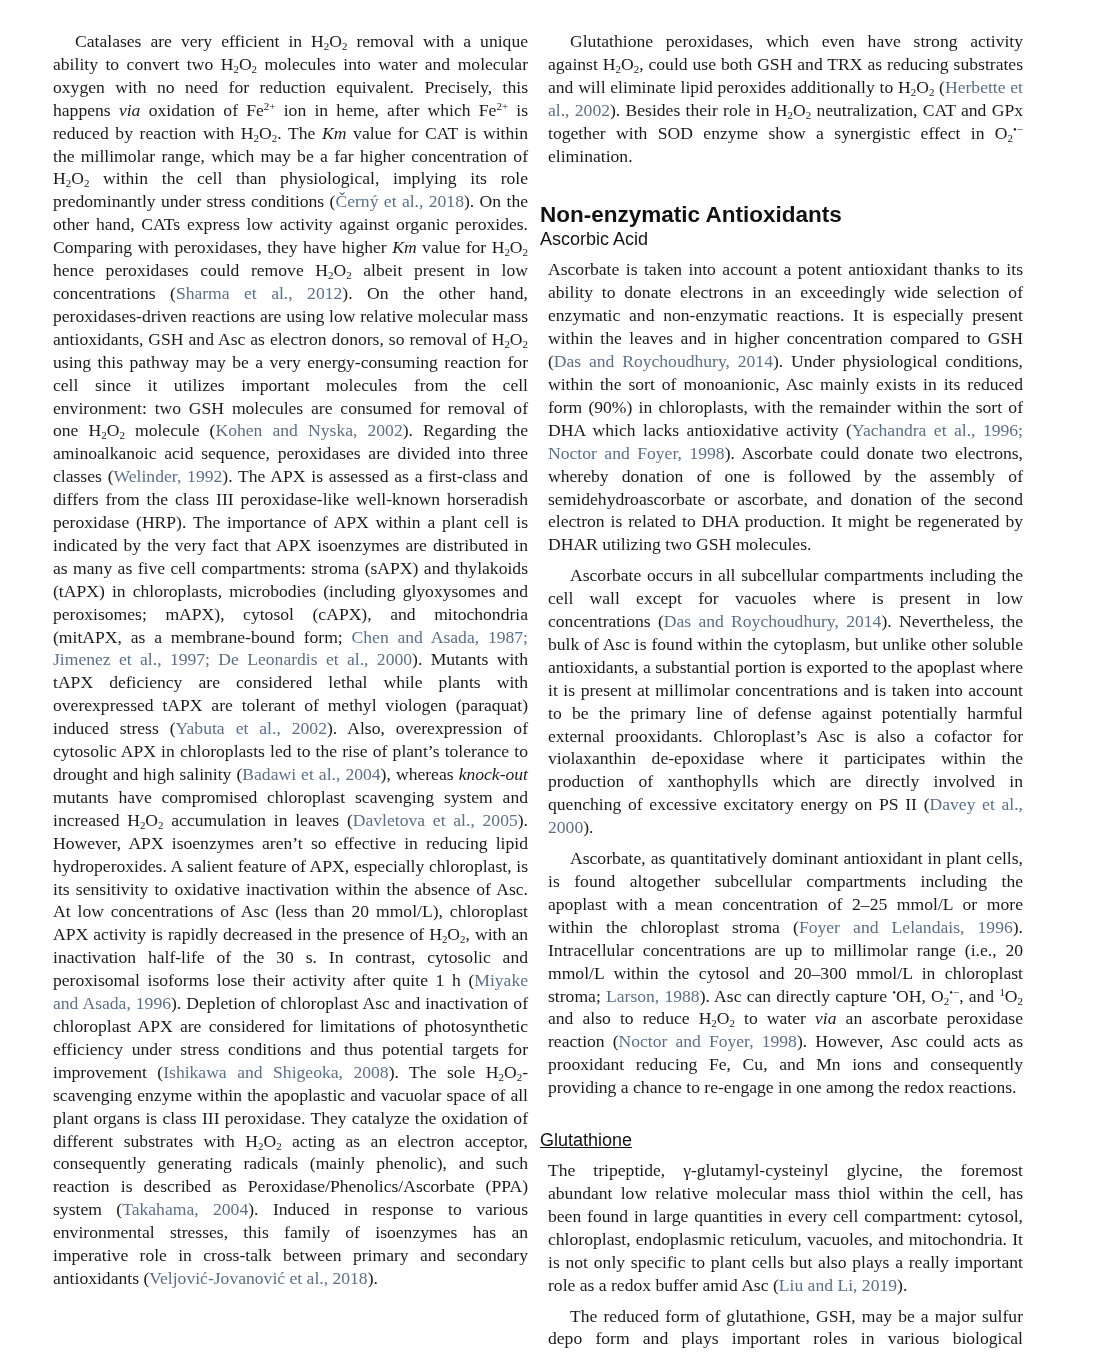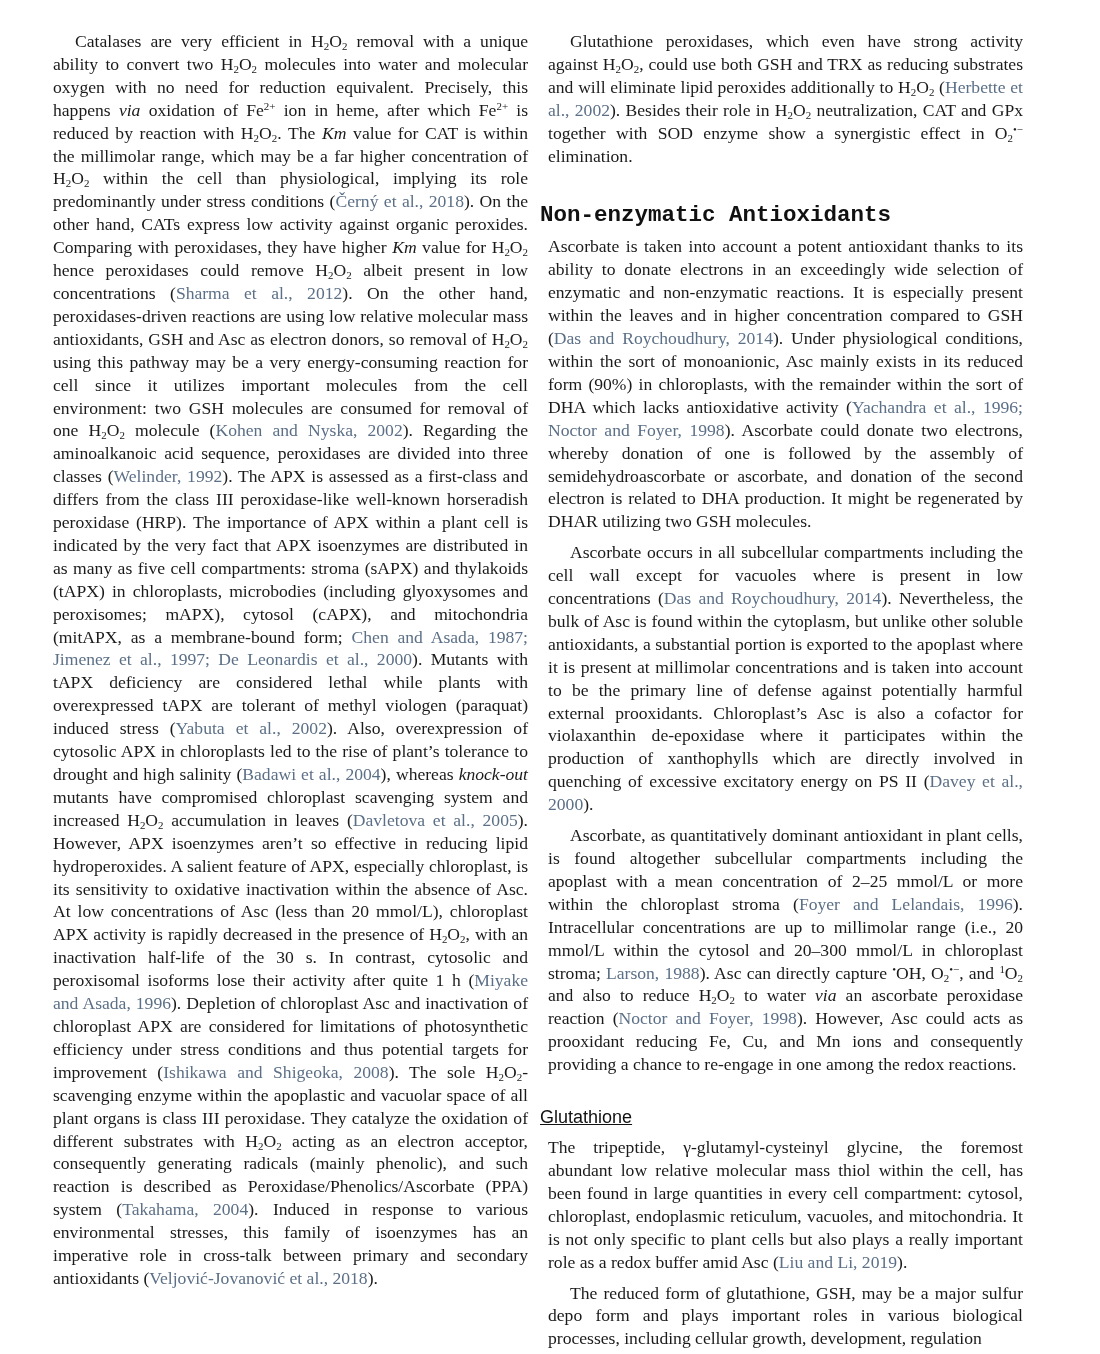--- a/index.html
+++ b/index.html
@@ -6,38 +6,39 @@
   body { width: 1100px; height: 1354px; position: relative; overflow: hidden; color: #1a1a1a; }
   .col { position: absolute; top: 22px; width: 491px; font-family: "Liberation Serif", "DejaVu Serif", serif; font-size: 17.6px; line-height: 22.9px; }
   .col-left { left: 45px; }
   .col-right { left: 540px; }
   p { margin: 8px; text-align: justify; hyphens: none; }
   p.indent { text-indent: 22px; }
   .cite { color: #5b6f86; }
   sub, sup { font-size: 0.62em; line-height: 0; }
   sub { vertical-align: -0.28em; }
   sup { vertical-align: 0.55em; }
-  h2.section { font-family: Liberation Mono, monospace; font-weight: bold; font-size: 22.5px; line-height: 24px; margin: 36px 0 0 0; color: #111; }
+  h2.section { font-family: Liberation Sans, sans-serif; font-weight: bold; font-size: 22.5px; line-height: 24px; margin: 36px 0 0 0; color: #111; }
   h3.sub { font-family: "Liberation Sans", "DejaVu Sans", sans-serif; font-weight: normal; font-size: 18px; line-height: 22px; margin: 1px 0 0 0; color: #111; }
   h3.sub.spaced { margin-top: 30px; text-decoration: underline; }
 </style>
 </head>
 <body>
 
 <div class="col col-left">
   <div>
       <p class="indent">Catalases are very efficient in H<sub>2</sub>O<sub>2</sub> removal with a unique ability to convert two H<sub>2</sub>O<sub>2</sub> molecules into water and molecular oxygen with no need for reduction equivalent. Precisely, this happens <i>via</i> oxidation of Fe<sup>2+</sup> ion in heme, after which Fe<sup>2+</sup> is reduced by reaction with H<sub>2</sub>O<sub>2</sub>. The <i>Km</i> value for CAT is within the millimolar range, which may be a far higher concentration of H<sub>2</sub>O<sub>2</sub> within the cell than physiological, implying its role predominantly under stress conditions (<span class="cite">Černý et al., 2018</span>). On the other hand, CATs express low activity against organic peroxides. Comparing with peroxidases, they have higher <i>Km</i> value for H<sub>2</sub>O<sub>2</sub> hence peroxidases could remove H<sub>2</sub>O<sub>2</sub> albeit present in low concentrations (<span class="cite">Sharma et al., 2012</span>). On the other hand, peroxidases-driven reactions are using low relative molecular mass antioxidants, GSH and Asc as electron donors, so removal of H<sub>2</sub>O<sub>2</sub> using this pathway may be a very energy-consuming reaction for cell since it utilizes important molecules from the cell environment: two GSH molecules are consumed for removal of one H<sub>2</sub>O<sub>2</sub> molecule (<span class="cite">Kohen and Nyska, 2002</span>). Regarding the aminoalkanoic acid sequence, peroxidases are divided into three classes (<span class="cite">Welinder, 1992</span>). The APX is assessed as a first-class and differs from the class III peroxidase-like well-known horseradish peroxidase (HRP). The importance of APX within a plant cell is indicated by the very fact that APX isoenzymes are distributed in as many as five cell compartments: stroma (sAPX) and thylakoids (tAPX) in chloroplasts, microbodies (including glyoxysomes and peroxisomes; mAPX), cytosol (cAPX), and mitochondria (mitAPX, as a membrane-bound form; <span class="cite">Chen and Asada, 1987; Jimenez et al., 1997; De Leonardis et al., 2000</span>). Mutants with tAPX deficiency are considered lethal while plants with overexpressed tAPX are tolerant of methyl viologen (paraquat) induced stress (<span class="cite">Yabuta et al., 2002</span>). Also, overexpression of cytosolic APX in chloroplasts led to the rise of plant’s tolerance to drought and high salinity (<span class="cite">Badawi et al., 2004</span>), whereas <i>knock-out</i> mutants have compromised chloroplast scavenging system and increased H<sub>2</sub>O<sub>2</sub> accumulation in leaves (<span class="cite">Davletova et al., 2005</span>). However, APX isoenzymes aren’t so effective in reducing lipid hydroperoxides. A salient feature of APX, especially chloroplast, is its sensitivity to oxidative inactivation within the absence of Asc. At low concentrations of Asc (less than 20 mmol/L), chloroplast APX activity is rapidly decreased in the presence of H<sub>2</sub>O<sub>2</sub>, with an inactivation half-life of the 30 s. In contrast, cytosolic and peroxisomal isoforms lose their activity after quite 1 h (<span class="cite">Miyake and Asada, 1996</span>). Depletion of chloroplast Asc and inactivation of chloroplast APX are considered for limitations of photosynthetic efficiency under stress conditions and thus potential targets for improvement (<span class="cite">Ishikawa and Shigeoka, 2008</span>). The sole H<sub>2</sub>O<sub>2</sub>-scavenging enzyme within the apoplastic and vacuolar space of all plant organs is class III peroxidase. They catalyze the oxidation of different substrates with H<sub>2</sub>O<sub>2</sub> acting as an electron acceptor, consequently generating radicals (mainly phenolic), and such reaction is described as Peroxidase/Phenolics/Ascorbate (PPA) system (<span class="cite">Takahama, 2004</span>). Induced in response to various environmental stresses, this family of isoenzymes has an imperative role in cross-talk between primary and secondary antioxidants (<span class="cite">Veljović-Jovanović et al., 2018</span>).</p>
     </div>
 </div>
 
 <div class="col col-right">
   <div>
       <p class="indent">Glutathione peroxidases, which even have strong activity against H<sub>2</sub>O<sub>2</sub>, could use both GSH and TRX as reducing substrates and will eliminate lipid peroxides additionally to H<sub>2</sub>O<sub>2</sub> (<span class="cite">Herbette et al., 2002</span>). Besides their role in H<sub>2</sub>O<sub>2</sub> neutralization, CAT and GPx together with SOD enzyme show a synergistic effect in O<sub>2</sub><sup>•−</sup> elimination.</p>
     </div>
   <h2 class="section">Non-enzymatic Antioxidants</h2>
+  <h3 class="sub">Ascorbic Acid</h3>
   <div>
       <p>Ascorbate is taken into account a potent antioxidant thanks to its ability to donate electrons in an exceedingly wide selection of enzymatic and non-enzymatic reactions. It is especially present within the leaves and in higher concentration compared to GSH (<span class="cite">Das and Roychoudhury, 2014</span>). Under physiological conditions, within the sort of monoanionic, Asc mainly exists in its reduced form (90%) in chloroplasts, with the remainder within the sort of DHA which lacks antioxidative activity (<span class="cite">Yachandra et al., 1996; Noctor and Foyer, 1998</span>). Ascorbate could donate two electrons, whereby donation of one is followed by the assembly of semidehydroascorbate or ascorbate, and donation of the second electron is related to DHA production. It might be regenerated by DHAR utilizing two GSH molecules.</p>
       <p class="indent">Ascorbate occurs in all subcellular compartments including the cell wall except for vacuoles where is present in low concentrations (<span class="cite">Das and Roychoudhury, 2014</span>). Nevertheless, the bulk of Asc is found within the cytoplasm, but unlike other soluble antioxidants, a substantial portion is exported to the apoplast where it is present at millimolar concentrations and is taken into account to be the primary line of defense against potentially harmful external prooxidants. Chloroplast’s Asc is also a cofactor for violaxanthin de-epoxidase where it participates within the production of xanthophylls which are directly involved in quenching of excessive excitatory energy on PS II (<span class="cite">Davey et al., 2000</span>).</p>
       <p class="indent">Ascorbate, as quantitatively dominant antioxidant in plant cells, is found altogether subcellular compartments including the apoplast with a mean concentration of 2–25 mmol/L or more within the chloroplast stroma (<span class="cite">Foyer and Lelandais, 1996</span>). Intracellular concentrations are up to millimolar range (i.e., 20 mmol/L within the cytosol and 20–300 mmol/L in chloroplast stroma; <span class="cite">Larson, 1988</span>). Asc can directly capture <sup>•</sup>OH, O<sub>2</sub><sup>•−</sup>, and <sup>1</sup>O<sub>2</sub> and also to reduce H<sub>2</sub>O<sub>2</sub> to water <i>via</i> an ascorbate peroxidase reaction (<span class="cite">Noctor and Foyer, 1998</span>). However, Asc could acts as prooxidant reducing Fe, Cu, and Mn ions and consequently providing a chance to re-engage in one among the redox reactions.</p>
     </div>
   <h3 class="sub spaced">Glutathione</h3>
   <div>
       <p>The tripeptide, γ-glutamyl-cysteinyl glycine, the foremost abundant low relative molecular mass thiol within the cell, has been found in large quantities in every cell compartment: cytosol, chloroplast, endoplasmic reticulum, vacuoles, and mitochondria. It is not only specific to plant cells but also plays a really important role as a redox buffer amid Asc (<span class="cite">Liu and Li, 2019</span>).</p>
       <p class="indent">The reduced form of glutathione, GSH, may be a major sulfur depo form and plays important roles in various biological processes, including cellular growth, development, regulation</p>
     </div>

